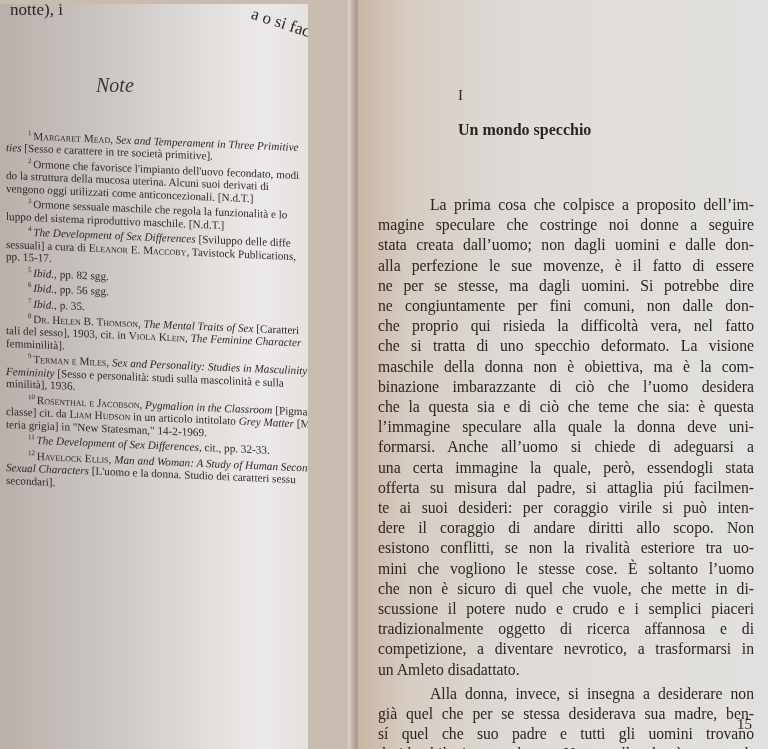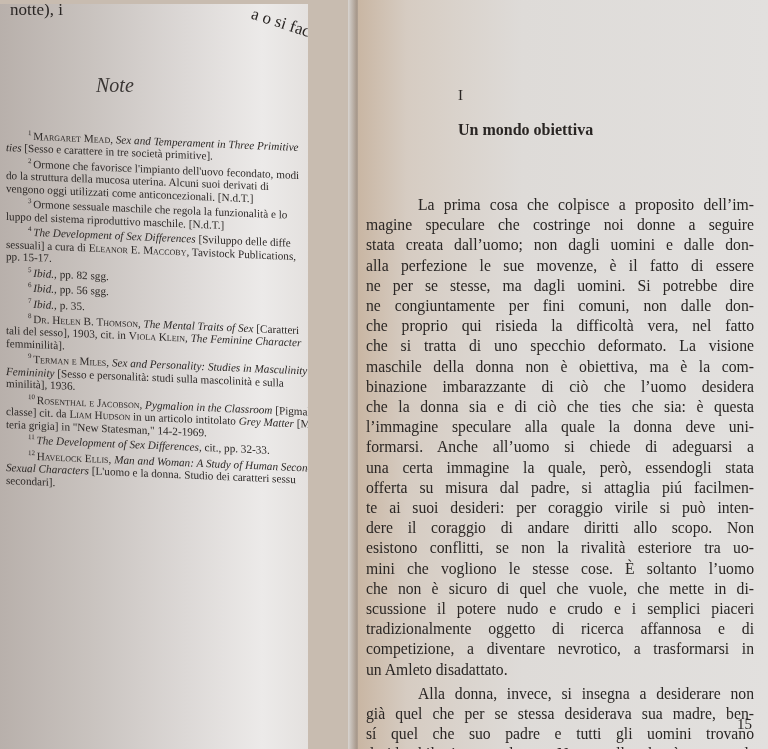--- a/index.html
+++ b/index.html
@@ -44,21 +44,21 @@
     .chapter-num {
       position: absolute; left: 100px; top: 87px; font-size: 15px; font-weight: normal;
     }
     .chapter-title {
       position: absolute; left: 100px; top: 121px; font-size: 16px; font-weight: bold;
     }
     .body-text {
       position: absolute; left: 8px; top: 195px; width: 388px;
       font-size: 15.7px; line-height: 20.2px; color: #2a2624;
     }
-    .body-text .line { white-space: nowrap; text-align: justify; text-align-last: justify; display: block; }
+    .body-text .line { white-space: nowrap; text-align: justify; text-align-last: justify; display: block; margin-left: 12px; }
     .body-text .line.last { text-align-last: left; }
     .body-text .para-start { text-indent: 22px; }
     .page-number {
       position: absolute; right: 16px; top: 716px; font-size: 15px;
     }
   </style>
 </head>
 <body>
 
 <div class="left-page">
@@ -94,33 +94,33 @@
       <div class="note indent"><sup style="font-size: 7px;">12 </sup><span class="sc">Havelock Ellis</span><span>, </span><span class="it">Man and Woman: A Study of Human Second</span></div>
       <div class="note"><span class="it">Sexual Characters</span><span> [L'uomo e la donna. Studio dei caratteri sessu</span></div>
       <div class="note"><span>secondari].</span></div>
     </div>
 </div>
 
 <div class="spine"></div>
 
 <div class="right-page">
   <div class="chapter-num">I</div>
-  <div class="chapter-title">Un mondo obiettiva</div>
+  <div class="chapter-title">Un mondo specchio</div>
   <div class="body-text" id="body-text">
       <span class="line para-start" style="padding-left: 30px;">La prima cosa che colpisce a proposito dell’im-</span>
       <span class="line">magine speculare che costringe noi donne a seguire</span>
       <span class="line">stata creata dall’uomo; non dagli uomini e dalle don-</span>
       <span class="line">alla perfezione le sue movenze, è il fatto di essere</span>
       <span class="line">ne per se stesse, ma dagli uomini. Si potrebbe dire</span>
       <span class="line">ne congiuntamente per fini comuni, non dalle don-</span>
       <span class="line">che proprio qui risieda la difficoltà vera, nel fatto</span>
       <span class="line">che si tratta di uno specchio deformato. La visione</span>
       <span class="line">maschile della donna non è obiettiva, ma è la com-</span>
       <span class="line">binazione imbarazzante di ciò che l’uomo desidera</span>
-      <span class="line">che la donna sia e di ciò che ties che sia: è questa</span>
+      <span class="line">che la questa sia e di ciò che teme che sia: è questa</span>
       <span class="line">l’immagine speculare alla quale la donna deve uni-</span>
       <span class="line">formarsi. Anche all’uomo si chiede di adeguarsi a</span>
       <span class="line">una certa immagine la quale, però, essendogli stata</span>
       <span class="line">offerta su misura dal padre, si attaglia piú facilmen-</span>
       <span class="line">te ai suoi desideri: per coraggio virile si può inten-</span>
       <span class="line">dere il coraggio di andare diritti allo scopo. Non</span>
       <span class="line">esistono conflitti, se non la rivalità esteriore tra uo-</span>
       <span class="line">mini che vogliono le stesse cose. È soltanto l’uomo</span>
       <span class="line">che non è sicuro di quel che vuole, che mette in di-</span>
       <span class="line">scussione il potere nudo e crudo e i semplici piaceri</span>

